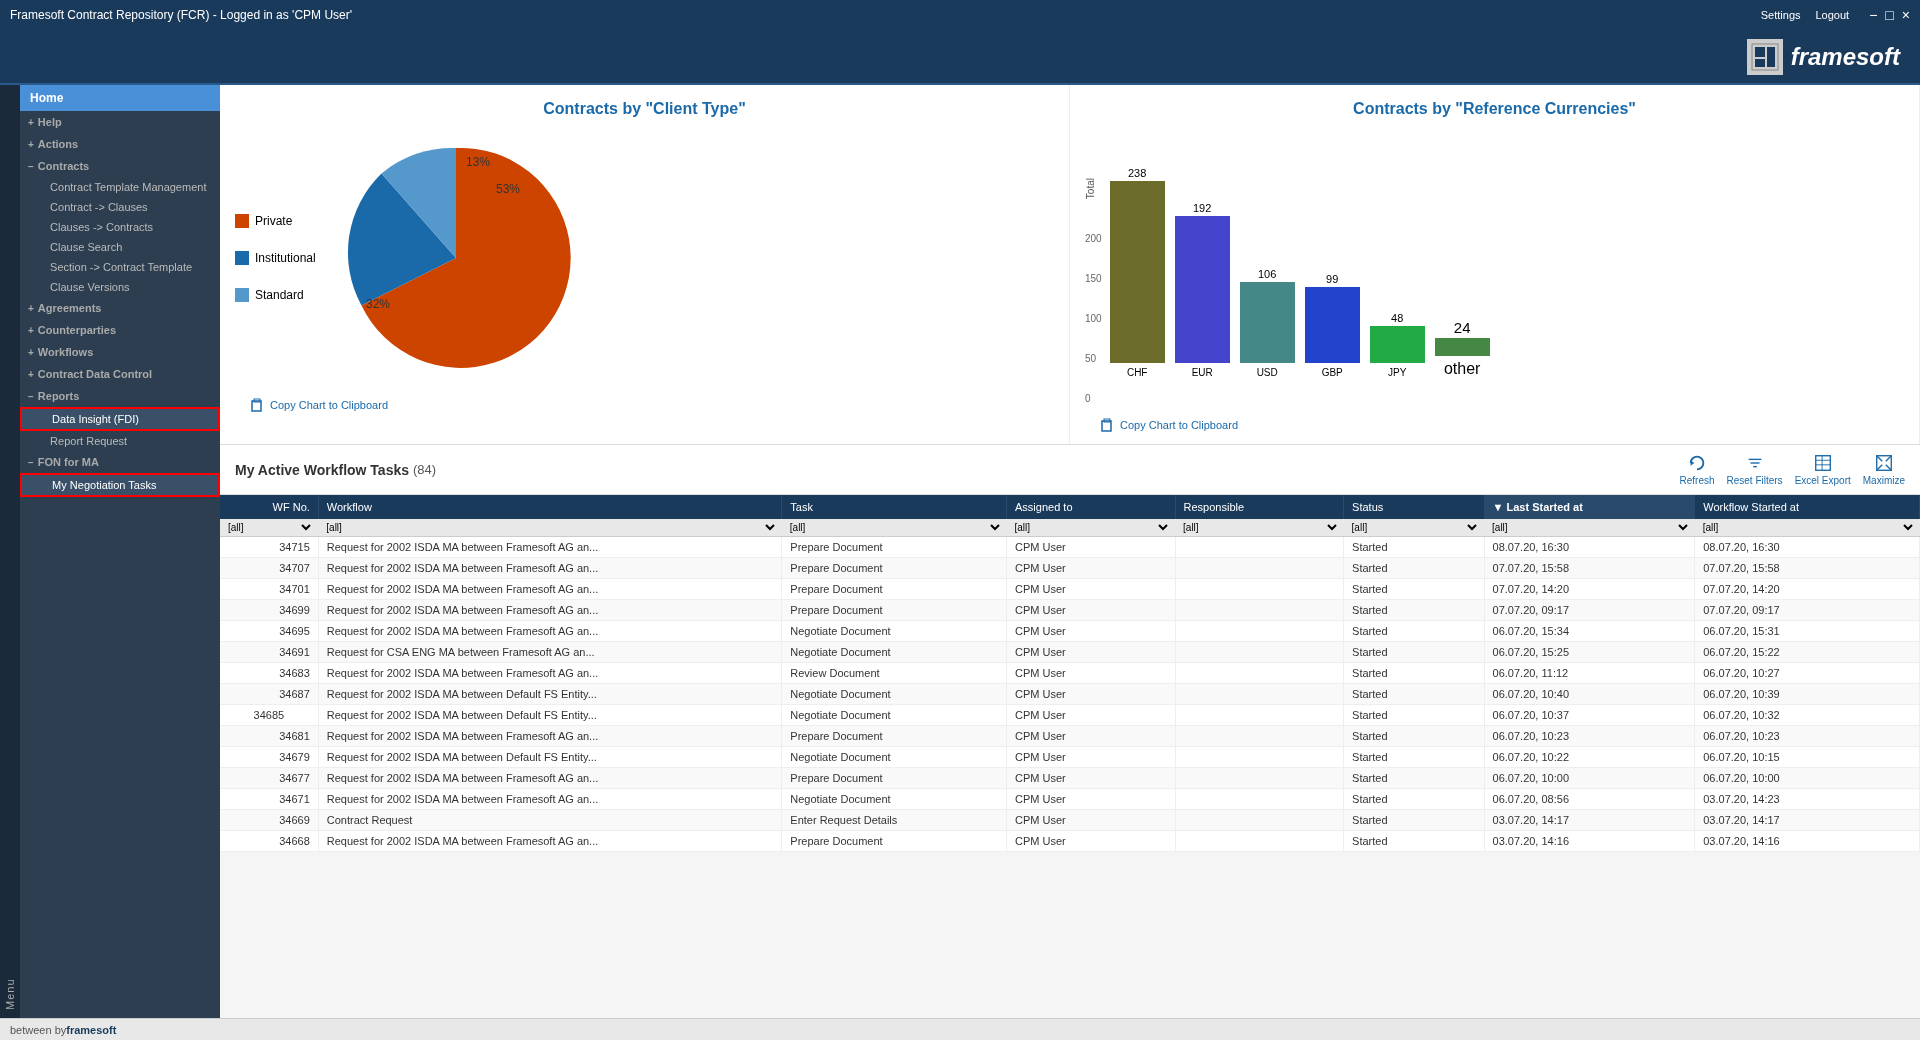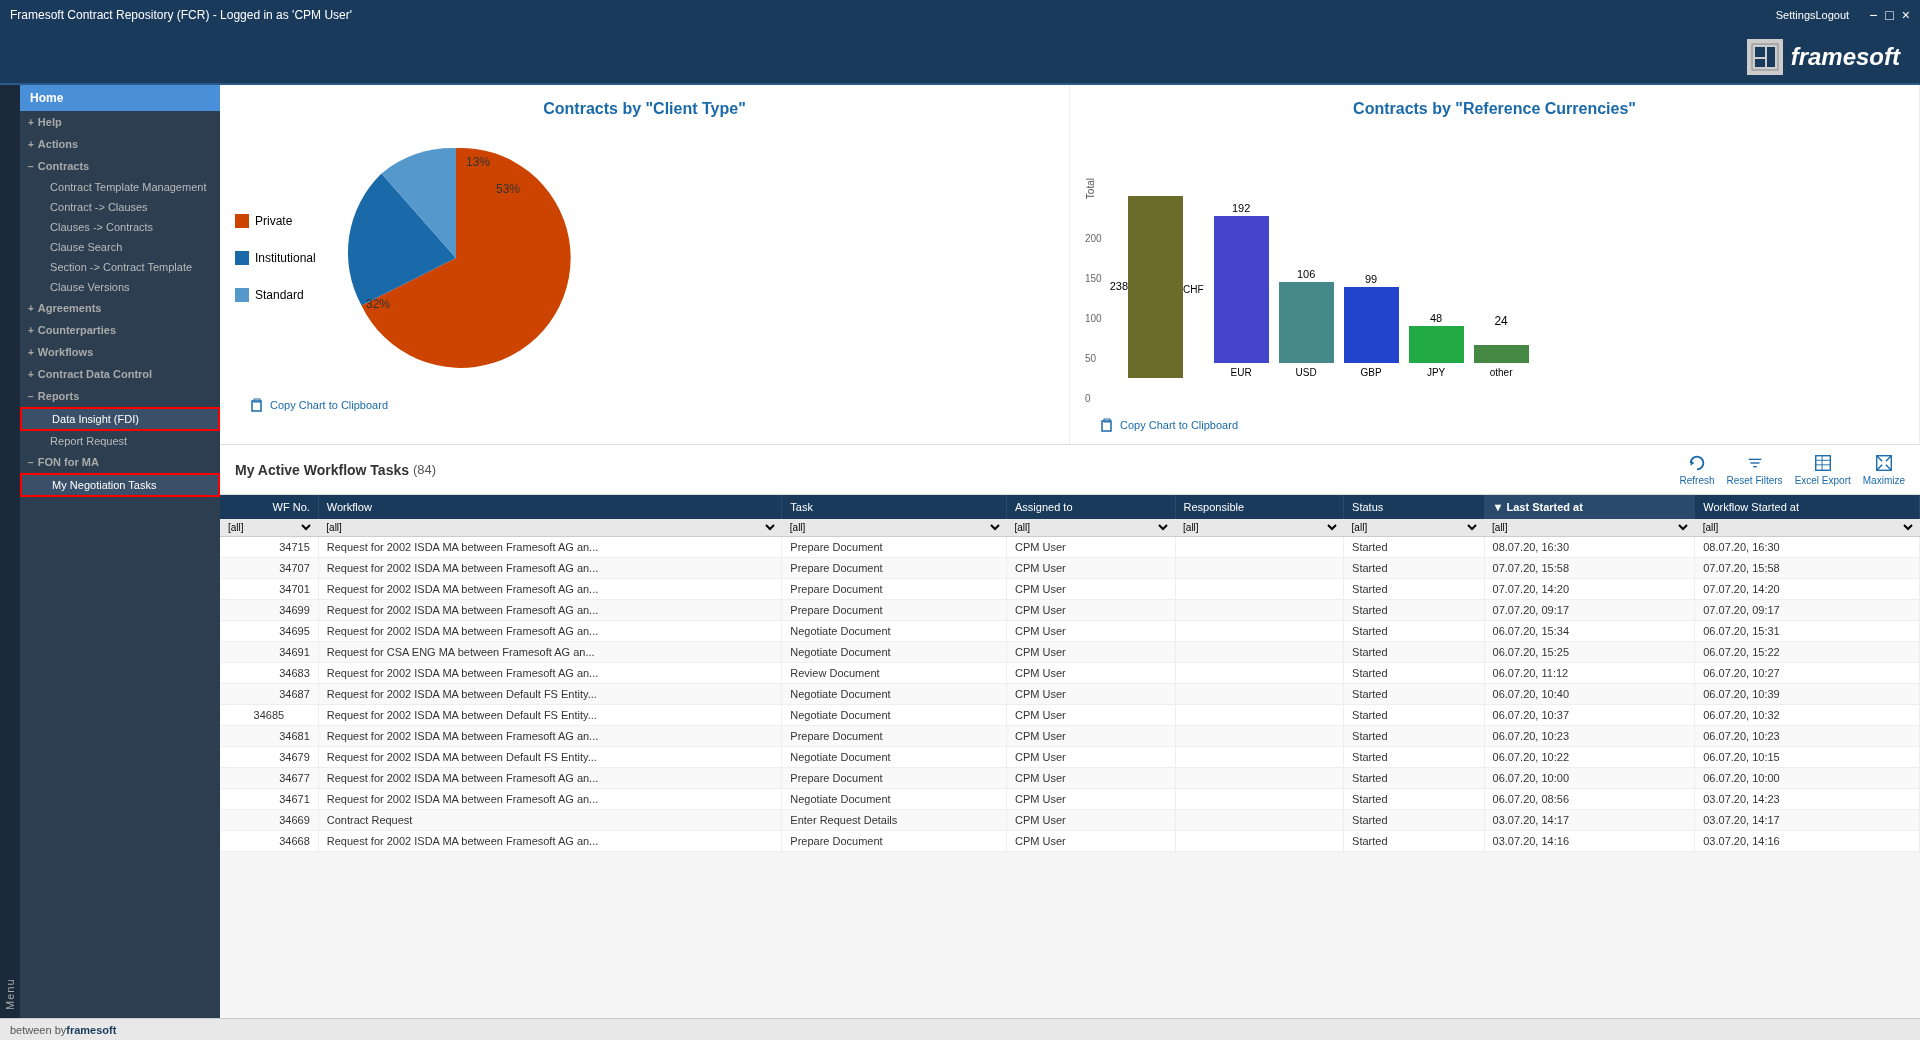--- a/index.html
+++ b/index.html
@@ -66,21 +66,21 @@
     
     .footer { height: 22px; background: #e8e8e8; border-top: 1px solid #ccc; display: flex; align-items: center; padding: 0 10px; font-size: 11px; color: #555; }
     .menu-vertical { background: #1a2a3a; color: #aaa; writing-mode: vertical-lr; transform: rotate(180deg); padding: 8px 4px; font-size: 11px; cursor: pointer; display: flex; align-items: center; letter-spacing: 1px; }
   </style>
 </head>
 <body>
 
 <div class="title-bar">
   <span>Framesoft Contract Repository (FCR) - Logged in as 'CPM User'</span>
   <div style="display:flex; align-items:center; gap:20px;">
-    <div style="display:flex; ">
+    <div style="display:flex; gap:15px;">
       <button style="background:none;border:none;color:white;cursor:pointer;font-size:11px;">Settings</button>
       <button style="background:none;border:none;color:white;cursor:pointer;font-size:11px;">Logout</button>
     </div>
     <div class="window-controls">
       <span>−</span>
       <span>□</span>
       <span>×</span>
     </div>
   </div>
 </div>
@@ -177,21 +177,21 @@
             <div style="display:flex; flex-direction:column-reverse; justify-content:space-between; height:230px; padding-right:8px; padding-bottom:4px; font-size:10px; color:#666;">
               <span>0</span>
               <span>50</span>
               <span>100</span>
               <span>150</span>
               <span>200</span>
               <span style="font-size:10px; color:#555; writing-mode:vertical-rl; transform:rotate(180deg); margin-bottom:5px;">Total</span>
             </div>
             <div style="display:flex; align-items:flex-end; gap:10px; height:250px; padding-bottom:30px; position:relative;">
 
-              <div style="display:flex; flex-direction:row; align-items:center;">
+              <div style="display:flex; flex-direction:column; align-items:center;">
                 <span style="font-size:11px; margin-bottom:2px;">238</span>
                 <div style="width:55px; height:182px; background:#6b6b2a;"></div>
                 <span style="font-size:10px; margin-top:4px;">CHF</span>
               </div>
 
               <div style="display:flex; flex-direction:column; align-items:center;">
                 <span style="font-size:11px; margin-bottom:2px;">192</span>
                 <div style="width:55px; height:147px; background:#4444cc;"></div>
                 <span style="font-size:10px; margin-top:4px;">EUR</span>
               </div>
@@ -208,23 +208,23 @@
                 <span style="font-size:10px; margin-top:4px;">GBP</span>
               </div>
 
               <div style="display:flex; flex-direction:column; align-items:center;">
                 <span style="font-size:11px; margin-bottom:2px;">48</span>
                 <div style="width:55px; height:37px; background:#22aa44;"></div>
                 <span style="font-size:10px; margin-top:4px;">JPY</span>
               </div>
 
               <div style="display:flex; flex-direction:column; align-items:center;">
-                <span style="font-size:12px; margin-bottom:17px;">24</span>
+                <span style="font-size:15px; margin-bottom:2px;">24</span>
                 <div style="width:55px; height:18px; background:#448844;"></div>
-                <span style="font-size:10px; margin-top:4px;">other</span>
+                <span style="font-size:16px; margin-top:4px;">other</span>
               </div>
             </div>
           </div>
           <div class="chart-actions-row">
             <div class="chart-actions">
               <svg width="14" height="14" viewBox="0 0 14 14">
                   <rect x="2" y="3" width="9" height="10" fill="none" stroke="#1a6aaa" stroke-width="1.5"></rect>
                   <rect x="4" y="1" width="6" height="3" fill="none" stroke="#1a6aaa" stroke-width="1"></rect>
                 </svg>
               <span>Copy Chart to Clipboard</span>

